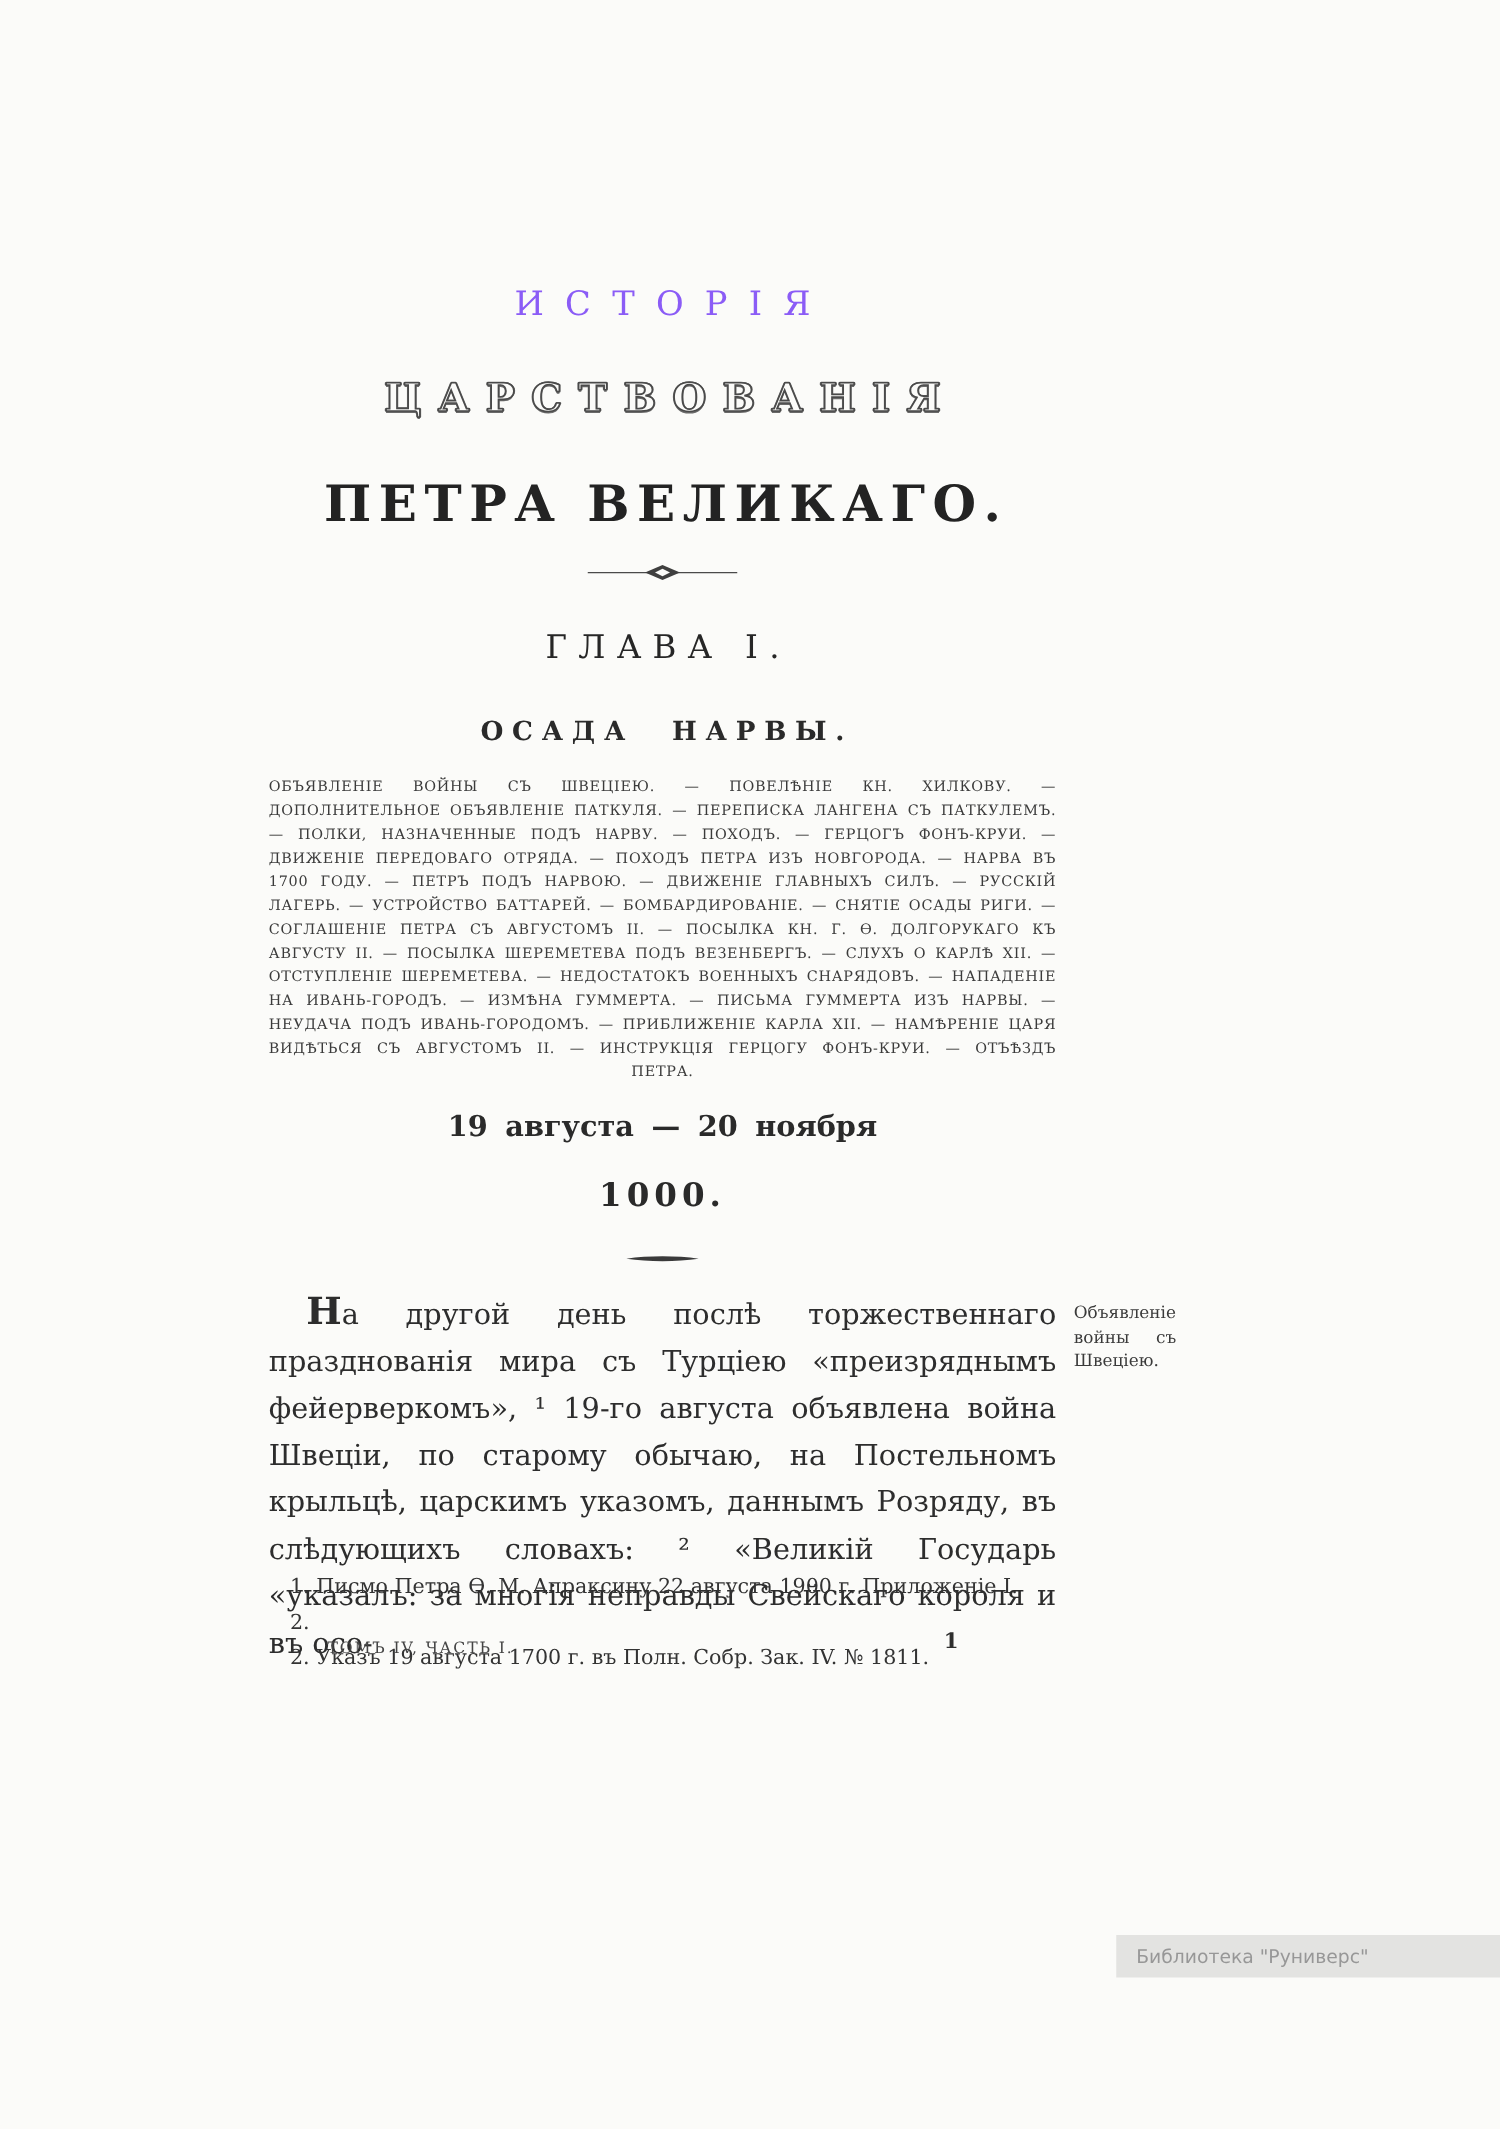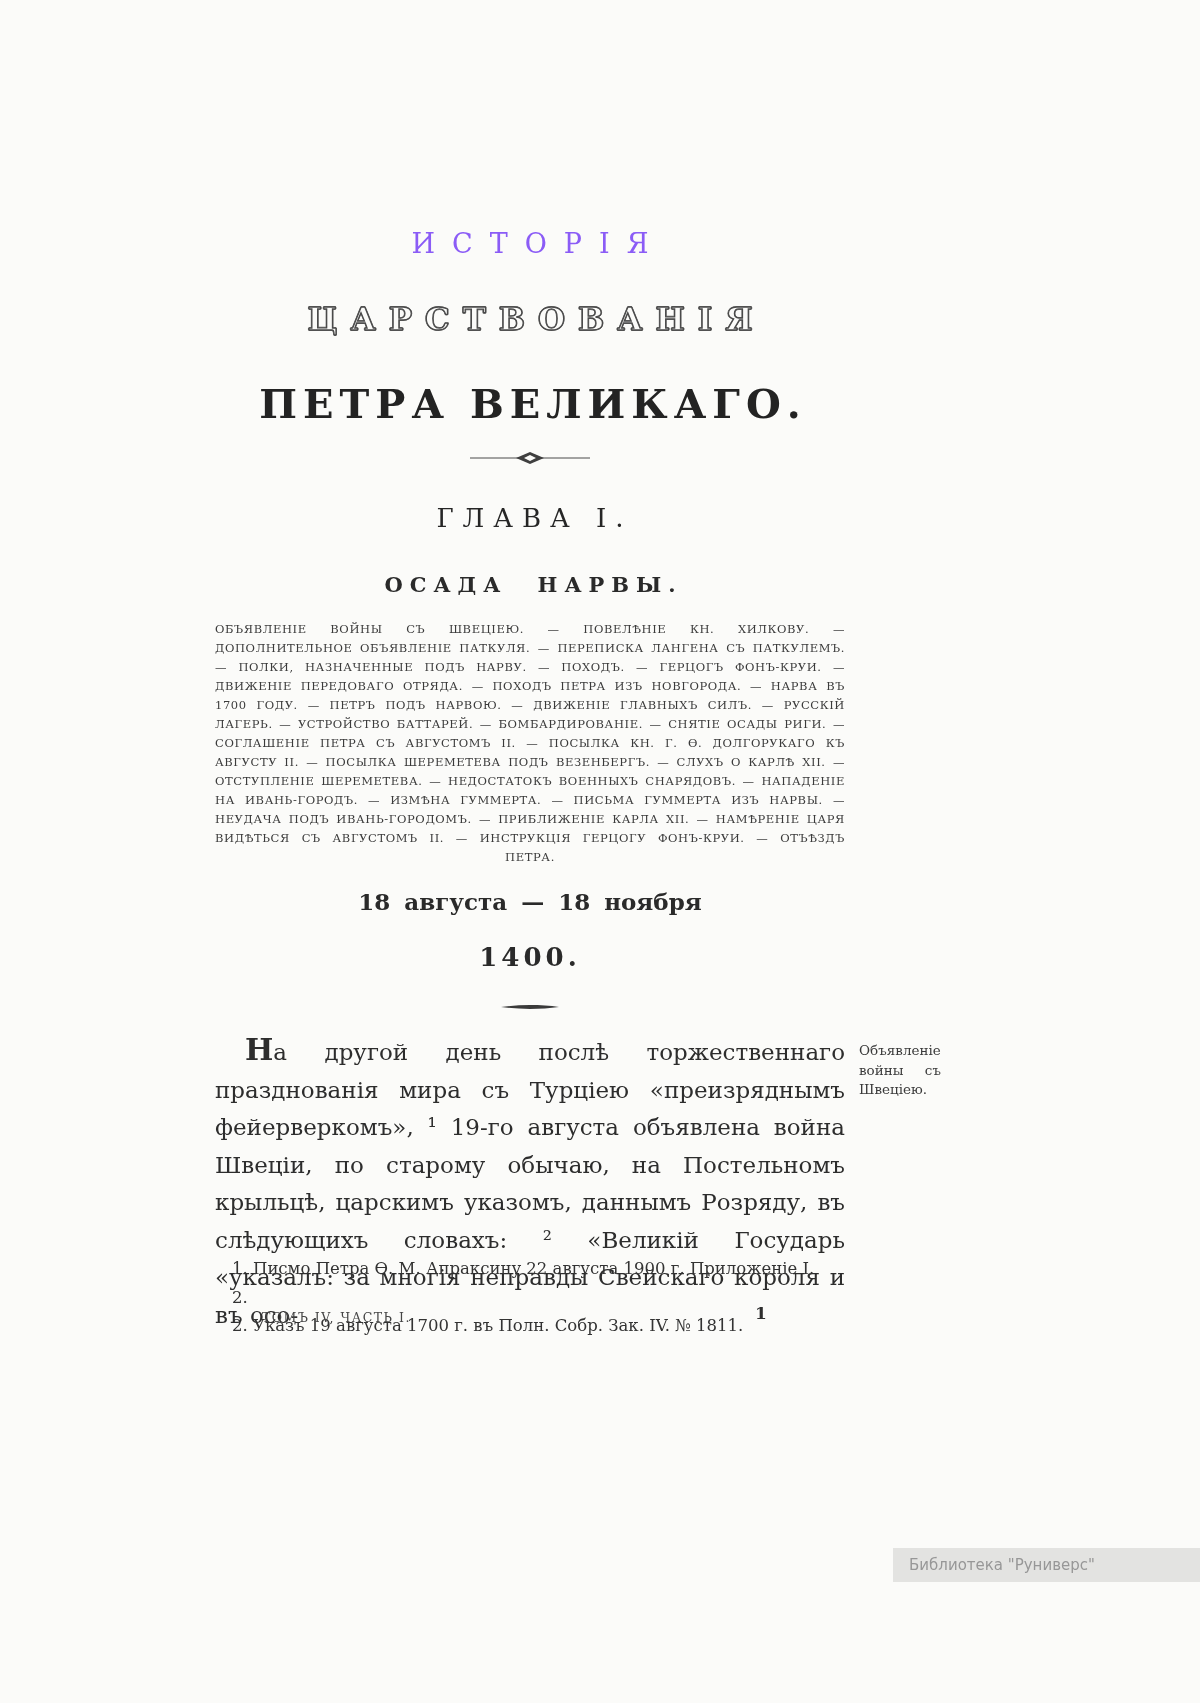--- a/index.html
+++ b/index.html
@@ -167,23 +167,23 @@
       <path d="M60 5 L66 8 L60 11 L54 8 Z" fill="#fbfbf9"></path>
     </svg>
   </div>
 
   <div class="abs col chapter">ГЛАВА I.</div>
 
   <div class="abs col section">ОСАДА НАРВЫ.</div>
 
   <div class="abs col summary">ОБЪЯВЛЕНІЕ ВОЙНЫ СЪ ШВЕЦІЕЮ. — ПОВЕЛѢНІЕ КН. ХИЛКОВУ. — ДОПОЛНИТЕЛЬНОЕ ОБЪЯВЛЕНІЕ ПАТКУЛЯ. — ПЕРЕПИСКА ЛАНГЕНА СЪ ПАТКУЛЕМЪ. — ПОЛКИ, НАЗНАЧЕННЫЕ ПОДЪ НАРВУ. — ПОХОДЪ. — ГЕРЦОГЪ ФОНЪ-КРУИ. — ДВИЖЕНІЕ ПЕРЕДОВАГО ОТРЯДА. — ПОХОДЪ ПЕТРА ИЗЪ НОВГОРОДА. — НАРВА ВЪ 1700 ГОДУ. — ПЕТРЪ ПОДЪ НАРВОЮ. — ДВИЖЕНІЕ ГЛАВНЫХЪ СИЛЪ. — РУССКІЙ ЛАГЕРЬ. — УСТРОЙСТВО БАТТАРЕЙ. — БОМБАРДИРОВАНІЕ. — СНЯТІЕ ОСАДЫ РИГИ. — СОГЛАШЕНІЕ ПЕТРА СЪ АВГУСТОМЪ II. — ПОСЫЛКА КН. Г. Ѳ. ДОЛГОРУКАГО КЪ АВГУСТУ II. — ПОСЫЛКА ШЕРЕМЕТЕВА ПОДЪ ВЕЗЕНБЕРГЪ. — СЛУХЪ О КАРЛѢ XII. — ОТСТУПЛЕНІЕ ШЕРЕМЕТЕВА. — НЕДОСТАТОКЪ ВОЕННЫХЪ СНАРЯДОВЪ. — НАПАДЕНІЕ НА ИВАНЬ-ГОРОДЪ. — ИЗМѢНА ГУММЕРТА. — ПИСЬМА ГУММЕРТА ИЗЪ НАРВЫ. — НЕУДАЧА ПОДЪ ИВАНЬ-ГОРОДОМЪ. — ПРИБЛИЖЕНІЕ КАРЛА XII. — НАМѢРЕНІЕ ЦАРЯ ВИДѢТЬСЯ СЪ АВГУСТОМЪ II. — ИНСТРУКЦІЯ ГЕРЦОГУ ФОНЪ-КРУИ. — ОТЪѢЗДЪ ПЕТРА.</div>
 
-  <div class="abs col daterange">18 августа — 18 ноября</div>
-
-  <div class="abs col year">1400.</div>
+  <div class="abs col daterange">19 августа — 20 ноября</div>
+
+  <div class="abs col year">1000.</div>
 
   <div class="abs col rule">
     <svg width="58" height="6" viewBox="0 0 58 6">
       <path d="M0 3 C 18 0.4, 40 0.4, 58 3 C 40 5.6, 18 5.6, 0 3 Z" fill="#3a3a3a"></path>
     </svg>
   </div>
 
   <div class="abs col body-text" style="text-align: justify;">
     <span class="initial">Н</span><span>а другой день послѣ торжественнаго празднованія мира съ Турціею «преизряднымъ фейерверкомъ», ¹ 19-го августа объявлена война Швеціи, по старому обычаю, на Постельномъ крыльцѣ, царскимъ указомъ, даннымъ Розряду, въ слѣдующихъ словахъ: ² «Великій Государь «указалъ: за многія неправды Свейскаго короля и въ осо-</span>
   </div>

